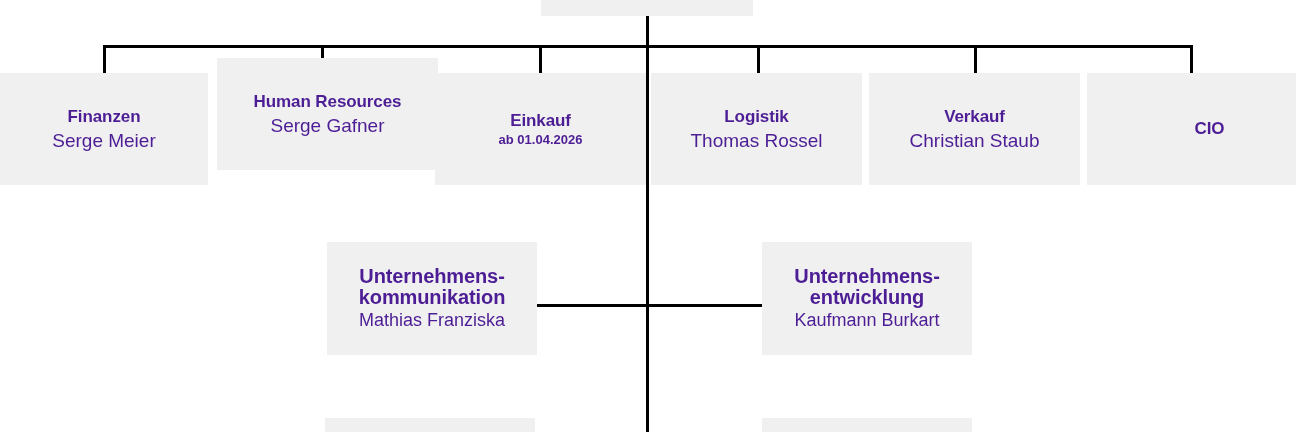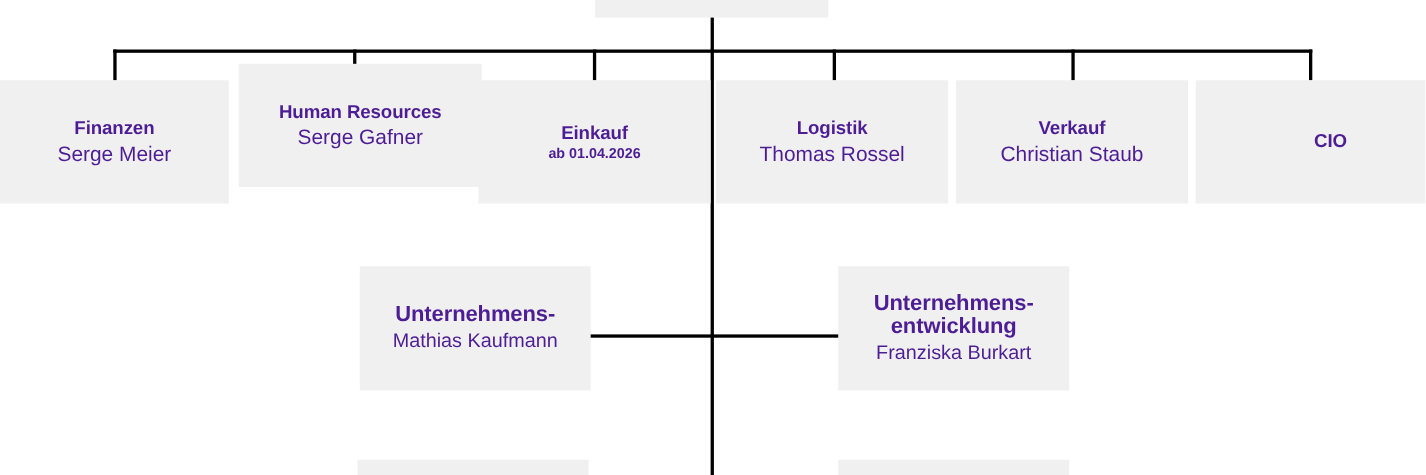--- a/index.html
+++ b/index.html
@@ -116,25 +116,26 @@
 
   <div class="node" style="left:1087px; top:73px; width:245px; height:112px;">
     <div class="title">CIO</div>
   </div>
 
   <div class="edge h" style="left:535px; top:304px; width:114px; height:3px;"></div>
   <div class="edge h" style="left:646px; top:304px; width:117px; height:3px;"></div>
 
   <div class="node two-line-title" style="left:327px; top:242px; width:210px; height:113px;">
     <div class="title">Unternehmens-</div>
-    <div class="person">Mathias Kaufmann</div>
+    <div class="title">kommunikation</div>
+    <div class="person">Mathias Franziska</div>
   </div>
 
   <div class="node two-line-title" style="left:762px; top:242px; width:210px; height:113px;">
     <div class="title">Unternehmens-</div>
     <div class="title">entwicklung</div>
-    <div class="person">Franziska Burkart</div>
+    <div class="person">Kaufmann Burkart</div>
   </div>
 
   <div class="partial-bottom" style="left:325px; top:418px; width:210px; height:60px;"></div>
   <div class="partial-bottom" style="left:762px; top:418px; width:210px; height:60px;"></div>
 
 </div>
 
 </body></html>

